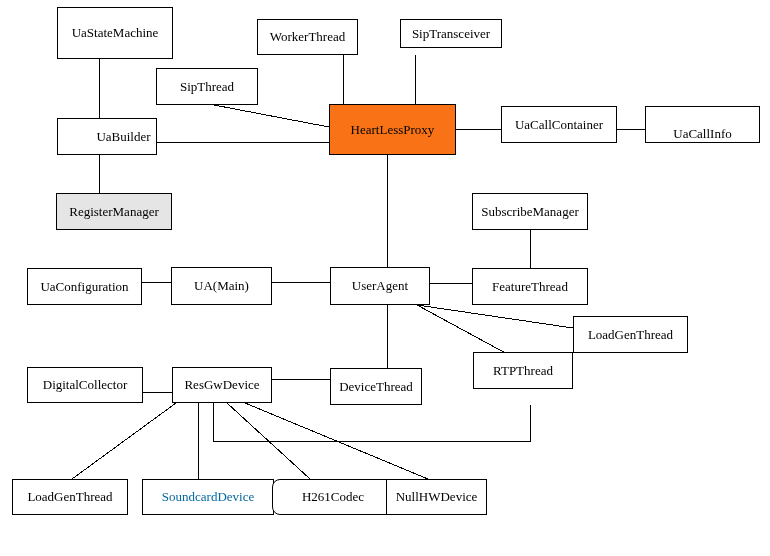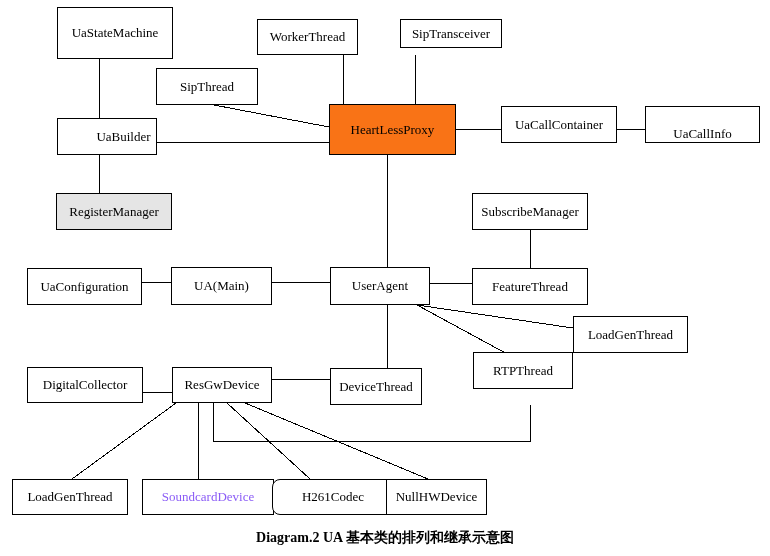--- a/index.html
+++ b/index.html
@@ -134,24 +134,23 @@
       </div>
       <div class="node" style="left: 330px; top: 368px; width: 92px; height: 37px; border-color: rgb(0, 0, 0); background: rgb(255, 255, 255); color: rgb(0, 0, 0);">
         <span>DeviceThread</span>
       </div>
       <div class="node" style="left: 473px; top: 352px; width: 100px; height: 37px; border-color: rgb(0, 0, 0); background: rgb(255, 255, 255); color: rgb(0, 0, 0);">
         <span>RTPThread</span>
       </div>
       <div class="node" style="left: 12px; top: 479px; width: 116px; height: 36px; border-color: rgb(0, 0, 0); background: rgb(255, 255, 255); color: rgb(0, 0, 0);">
         <span>LoadGenThread</span>
       </div>
-      <div class="node" style="left: 142px; top: 479px; width: 132px; height: 36px; border-color: rgb(0, 0, 0); background: rgb(255, 255, 255); color: #8b5cf6;">
+      <div class="node" style="left: 142px; top: 479px; width: 132px; height: 36px; border-color: rgb(0, 0, 0); background: rgb(255, 255, 255); color: #0369a1;">
         <span>SoundcardDevice</span>
       </div>
       <div class="node" style="left: 272px; top: 479px; width: 122px; height: 36px; border-color: rgb(0, 0, 0); background: rgb(255, 255, 255); color: rgb(0, 0, 0); border-radius: 8px;">
         <span>H261Codec</span>
       </div>
       <div class="node" style="left: 386px; top: 479px; width: 101px; height: 36px; border-color: rgb(0, 0, 0); background: rgb(255, 255, 255); color: rgb(0, 0, 0);">
         <span>NullHWDevice</span>
       </div>
     </div>
-  <div class="caption">Diagram.2 UA 基本类的排列和继承示意图</div>
 </div>
 
 </body></html>

